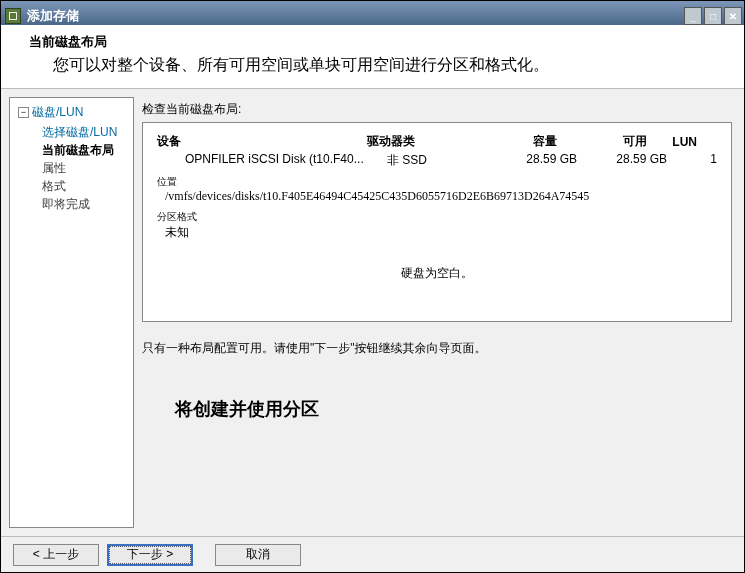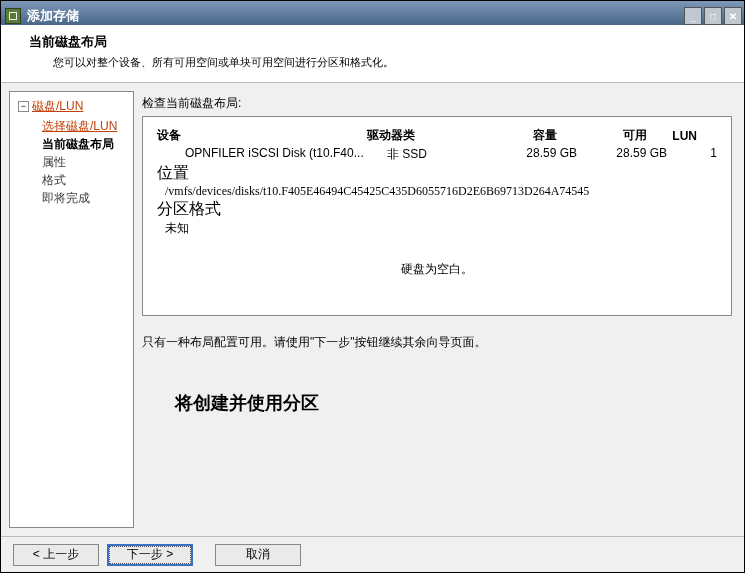--- a/index.html
+++ b/index.html
@@ -7,46 +7,46 @@
     .window { width: 745px; height: 573px; background: #fff; border: 1px solid #000; display: flex; flex-direction: column; }
     .titlebar { background: linear-gradient(#7d97b8, #496789); color: #fff; height: 24px; display: flex; align-items: flex-end; padding: 0 2px 0 4px; justify-content: space-between; gap: 48px; }
     .titlebar-left { display: flex; align-items: center; gap: 6px; }
     .titlebar-icon { width: 16px; height: 16px; background: #5a7a3a; border: 1px solid #2f4020; display: inline-block; position: relative; }
     .titlebar-icon::after { content: ""; position: absolute; top: 3px; left: 3px; right: 3px; bottom: 3px; border: 1px solid #eee; }
     .title-text { font-weight: bold; font-size: 13px; }
     .title-controls { display: flex; gap: 2px; }
     .title-btn { width: 18px; height: 18px; background: #c0c8d0; border: 1px solid #555; display: flex; align-items: center; justify-content: center; font-size: 10px; font-family: Arial; font-weight: bold; cursor: pointer; }
     .header-section { padding: 6px 20px 12px 20px; border-bottom: 1px solid #bbb; background: #fff; }
     .header-title { font-weight: bold; font-size: 13px; margin-left: 8px; margin-top: 2px; }
-    .header-desc { font-size: 11px; margin-top: 4px; margin-left: 32px; }
+    .header-desc { font-size: 16px; margin-top: 4px; margin-left: 32px; }
     .content-area { flex: 1; display: flex; background: #f0f0f0; padding: 0; overflow: hidden; }
     .sidebar { width: 190px; background: #fff; border: 1px solid #888; margin: 8px 4px 8px 8px; padding: 6px 8px; }
     .tree-root { display: flex; align-items: center; gap: 3px; }
     .tree-toggle { width: 11px; height: 11px; border: 1px solid #888; display: inline-flex; align-items: center; justify-content: center; font-size: 9px; line-height: 1; cursor: pointer; font-family: Arial; }
-    .tree-link { color: #c2410c; text-decoration: underline; cursor: pointer; }
+    .tree-link { color: #0369a1; cursor: pointer; }
     .tree-children { margin-left: 24px; margin-top: 2px; }
     .tree-item { line-height: 18px; }
     .tree-item.current { color: #000; font-weight: bold; }
     .tree-item.disabled { color: #404040; }
     .main-panel { flex: 1; background: #f0f0f0; padding: 8px 12px 8px 4px; display: flex; flex-direction: column; }
     .main-label { font-size: 12px; margin-bottom: 4px; margin-top: 4px; }
     .disk-box { background: #fff; border: 1px solid #888; border-top: 1px solid #888; height: 200px; padding: 10px 14px; margin-bottom: 18px; }
     .disk-row { display: flex; align-items: center; }
     .col-device { flex: 0 0 210px; font-weight: bold; }
     .col-drive { flex: 0 0 100px; font-weight: bold; }
     .col-cap { flex: 0 0 90px; font-weight: bold; text-align: right; }
     .col-avail { flex: 0 0 90px; font-weight: bold; text-align: right; }
     .col-lun { flex: 0 0 50px; font-weight: bold; text-align: right; }
     .disk-data-row { display: flex; font-size: 12px; margin-top: 2px; margin-left: 20px; }
     .d-device { flex: 0 0 210px; padding-left: 8px; white-space: nowrap; overflow: hidden; text-overflow: ellipsis; }
     .d-drive { flex: 0 0 100px; }
     .d-cap { flex: 0 0 90px; text-align: right; }
     .d-avail { flex: 0 0 90px; text-align: right; }
     .d-lun { flex: 0 0 50px; text-align: right; }
-    .disk-label { font-size: 16px; margin-top: 0; }
+    .disk-label { font-size: 10px; margin-top: 6px; }
     .disk-value { font-size: 12px; padding-left: 8px; word-break: break-all; font-family: Liberation Serif, serif; }
     .disk-center { text-align: center; font-size: 12px; margin-top: 24px; }
     .instruct-text { font-size: 12px; margin-bottom: 40px; }
     .action-text { font-weight: bold; font-size: 18px; margin-left: 33px; }
     .footer { height: 36px; border-top: 1px solid #bbb; display: flex; align-items: center; padding: 0 12px; gap: 8px; background: #f0f0f0; }
     .footer-btn { min-width: 86px; height: 22px; background: #eaeaea; border: 1px solid #888; font-size: 12px; cursor: pointer; font-family: inherit; }
     .footer-btn.default { outline: 1px dotted #555; outline-offset: -3px; border-color: #3a6fc4; border-width: 1px; box-shadow: inset 0 0 0 1px #3a6fc4; }
     .gap { width: 6px; }
   </style>
 </head>

